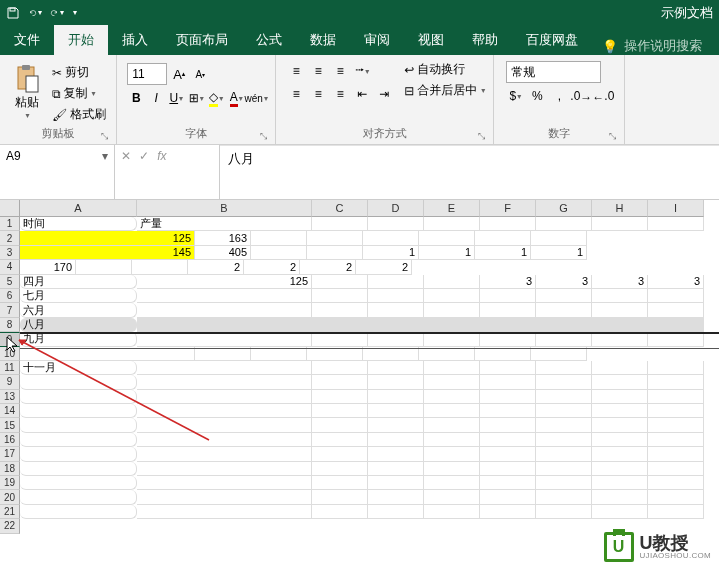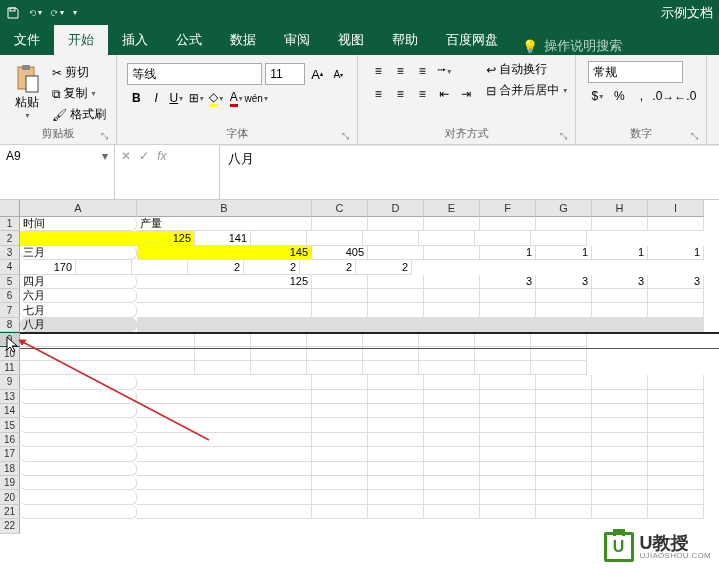--- a/index.html
+++ b/index.html
@@ -118,20 +118,21 @@
       </span>
     <span class="dd" style="color:#fff">▾</span>
   </div>
   <div class="title-right">示例文档</div>
 </div>
 
 <div class="tabs">
   <div class="tab">文件</div>
   <div class="tab active">开始</div>
   <div class="tab">插入</div>
+  <div class="tab">页面布局</div>
   <div class="tab">公式</div>
   <div class="tab">数据</div>
   <div class="tab">审阅</div>
   <div class="tab">视图</div>
   <div class="tab">帮助</div>
   <div class="tab">百度网盘</div>
   <div class="tell-me">
     <span>💡</span>
     <span>操作说明搜索</span>
   </div>
@@ -165,21 +166,20 @@
             <span>格式刷</span>
           </div>
       </div>
     </div>
     <div class="group-label"><span>剪贴板</span><span class="group-expand">⤡</span></div>
   </div>
 
   <div class="group">
     <div class="group-body" style="flex-direction:column;padding:4px 2px">
       <div class="font-row">
-        <input class="font-select font-name" value="等线" style="">
         <input class="font-select font-size" value="11" style="">
         <span class="small-btn" style="font-size:13px">A<sup style="font-size:7px">▴</sup></span>
         <span class="small-btn" style="font-size:10px">A<sup style="font-size:6px">▾</sup></span>
       </div>
       <div class="btn-row">
         <span class="small-btn">
             <b>B</b>
           </span>
         <span class="small-btn">
             <i>I</i>
@@ -317,30 +317,29 @@
           <div class="cell cC" style="width: 56px;"></div>
           <div class="cell cD" style="width: 56px;"></div>
           <div class="cell cE" style="width: 56px;"></div>
           <div class="cell cF" style="width: 56px;"></div>
           <div class="cell cG" style="width: 56px;"></div>
           <div class="cell cH" style="width: 56px;"></div>
           <div class="cell cI" style="width: 56px;"></div>
         </div>
         <div class="cell-row">
           <div class="cell cB yellow num" style="width: 175px;">125</div>
-          <div class="cell cC num" style="width: 56px;">141</div>
-          <div class="cell cD" style="width: 56px;"></div>
-          <div class="cell cE" style="width: 56px;"></div>
-          <div class="cell cF" style="width: 56px;"></div>
-          <div class="cell cG" style="width: 56px;"></div>
-          <div class="cell cH" style="width: 56px;"></div>
-          <div class="cell cI" style="width: 56px;"></div>
-        </div>
-        <div class="cell-row">
-          <div class="cell cA" style="width: 117px;">三月</div>
+          <div class="cell cC num" style="width: 56px;">163</div>
+          <div class="cell cD" style="width: 56px;"></div>
+          <div class="cell cE" style="width: 56px;"></div>
+          <div class="cell cF" style="width: 56px;"></div>
+          <div class="cell cG" style="width: 56px;"></div>
+          <div class="cell cH" style="width: 56px;"></div>
+          <div class="cell cI" style="width: 56px;"></div>
+        </div>
+        <div class="cell-row">
           <div class="cell cB yellow num" style="width: 175px;">145</div>
           <div class="cell cC num" style="width: 56px;">405</div>
           <div class="cell cD" style="width: 56px;"></div>
           <div class="cell cE" style="width: 56px;"></div>
           <div class="cell cF num" style="width: 56px;">1</div>
           <div class="cell cG num" style="width: 56px;">1</div>
           <div class="cell cH num" style="width: 56px;">1</div>
           <div class="cell cI num" style="width: 56px;">1</div>
         </div>
         <div class="cell-row">
@@ -357,32 +356,32 @@
           <div class="cell cB num" style="width: 175px;">125</div>
           <div class="cell cC" style="width: 56px;"></div>
           <div class="cell cD" style="width: 56px;"></div>
           <div class="cell cE" style="width: 56px;"></div>
           <div class="cell cF num" style="width: 56px;">3</div>
           <div class="cell cG num" style="width: 56px;">3</div>
           <div class="cell cH num" style="width: 56px;">3</div>
           <div class="cell cI num" style="width: 56px;">3</div>
         </div>
         <div class="cell-row">
+          <div class="cell cA" style="width: 117px;">七月</div>
+          <div class="cell cB" style="width: 175px;"></div>
+          <div class="cell cC" style="width: 56px;"></div>
+          <div class="cell cD" style="width: 56px;"></div>
+          <div class="cell cE" style="width: 56px;"></div>
+          <div class="cell cF" style="width: 56px;"></div>
+          <div class="cell cG" style="width: 56px;"></div>
+          <div class="cell cH" style="width: 56px;"></div>
+          <div class="cell cI" style="width: 56px;"></div>
+        </div>
+        <div class="cell-row">
           <div class="cell cA" style="width: 117px;">六月</div>
-          <div class="cell cB" style="width: 175px;"></div>
-          <div class="cell cC" style="width: 56px;"></div>
-          <div class="cell cD" style="width: 56px;"></div>
-          <div class="cell cE" style="width: 56px;"></div>
-          <div class="cell cF" style="width: 56px;"></div>
-          <div class="cell cG" style="width: 56px;"></div>
-          <div class="cell cH" style="width: 56px;"></div>
-          <div class="cell cI" style="width: 56px;"></div>
-        </div>
-        <div class="cell-row">
-          <div class="cell cA" style="width: 117px;">七月</div>
           <div class="cell cB" style="width: 175px;"></div>
           <div class="cell cC" style="width: 56px;"></div>
           <div class="cell cD" style="width: 56px;"></div>
           <div class="cell cE" style="width: 56px;"></div>
           <div class="cell cF" style="width: 56px;"></div>
           <div class="cell cG" style="width: 56px;"></div>
           <div class="cell cH" style="width: 56px;"></div>
           <div class="cell cI" style="width: 56px;"></div>
         </div>
         <div class="cell-row">
@@ -390,40 +389,42 @@
           <div class="cell cB sel-row" style="width: 175px;"></div>
           <div class="cell cC sel-row" style="width: 56px;"></div>
           <div class="cell cD sel-row" style="width: 56px;"></div>
           <div class="cell cE sel-row" style="width: 56px;"></div>
           <div class="cell cF sel-row" style="width: 56px;"></div>
           <div class="cell cG sel-row" style="width: 56px;"></div>
           <div class="cell cH sel-row" style="width: 56px;"></div>
           <div class="cell cI sel-row" style="width: 56px;"></div>
         </div>
         <div class="cell-row">
-          <div class="cell cB" style="width: 175px;"></div>
-          <div class="cell cC" style="width: 56px;"></div>
-          <div class="cell cD" style="width: 56px;"></div>
-          <div class="cell cE" style="width: 56px;"></div>
-          <div class="cell cF" style="width: 56px;"></div>
-          <div class="cell cG" style="width: 56px;"></div>
-          <div class="cell cH" style="width: 56px;"></div>
-          <div class="cell cI" style="width: 56px;"></div>
-        </div>
-        <div class="cell-row">
-          <div class="cell cB" style="width: 175px;"></div>
-          <div class="cell cC" style="width: 56px;"></div>
-          <div class="cell cD" style="width: 56px;"></div>
-          <div class="cell cE" style="width: 56px;"></div>
-          <div class="cell cF" style="width: 56px;"></div>
-          <div class="cell cG" style="width: 56px;"></div>
-          <div class="cell cH" style="width: 56px;"></div>
-          <div class="cell cI" style="width: 56px;"></div>
-        </div>
-        <div class="cell-row">
+          <div class="cell cA" style="width: 117px;">九月</div>
+          <div class="cell cB" style="width: 175px;"></div>
+          <div class="cell cC" style="width: 56px;"></div>
+          <div class="cell cD" style="width: 56px;"></div>
+          <div class="cell cE" style="width: 56px;"></div>
+          <div class="cell cF" style="width: 56px;"></div>
+          <div class="cell cG" style="width: 56px;"></div>
+          <div class="cell cH" style="width: 56px;"></div>
+          <div class="cell cI" style="width: 56px;"></div>
+        </div>
+        <div class="cell-row">
+          <div class="cell cB" style="width: 175px;"></div>
+          <div class="cell cC" style="width: 56px;"></div>
+          <div class="cell cD" style="width: 56px;"></div>
+          <div class="cell cE" style="width: 56px;"></div>
+          <div class="cell cF" style="width: 56px;"></div>
+          <div class="cell cG" style="width: 56px;"></div>
+          <div class="cell cH" style="width: 56px;"></div>
+          <div class="cell cI" style="width: 56px;"></div>
+        </div>
+        <div class="cell-row">
+          <div class="cell cA" style="width: 117px;">十一月</div>
           <div class="cell cB" style="width: 175px;"></div>
           <div class="cell cC" style="width: 56px;"></div>
           <div class="cell cD" style="width: 56px;"></div>
           <div class="cell cE" style="width: 56px;"></div>
           <div class="cell cF" style="width: 56px;"></div>
           <div class="cell cG" style="width: 56px;"></div>
           <div class="cell cH" style="width: 56px;"></div>
           <div class="cell cI" style="width: 56px;"></div>
         </div>
         <div class="cell-row">

